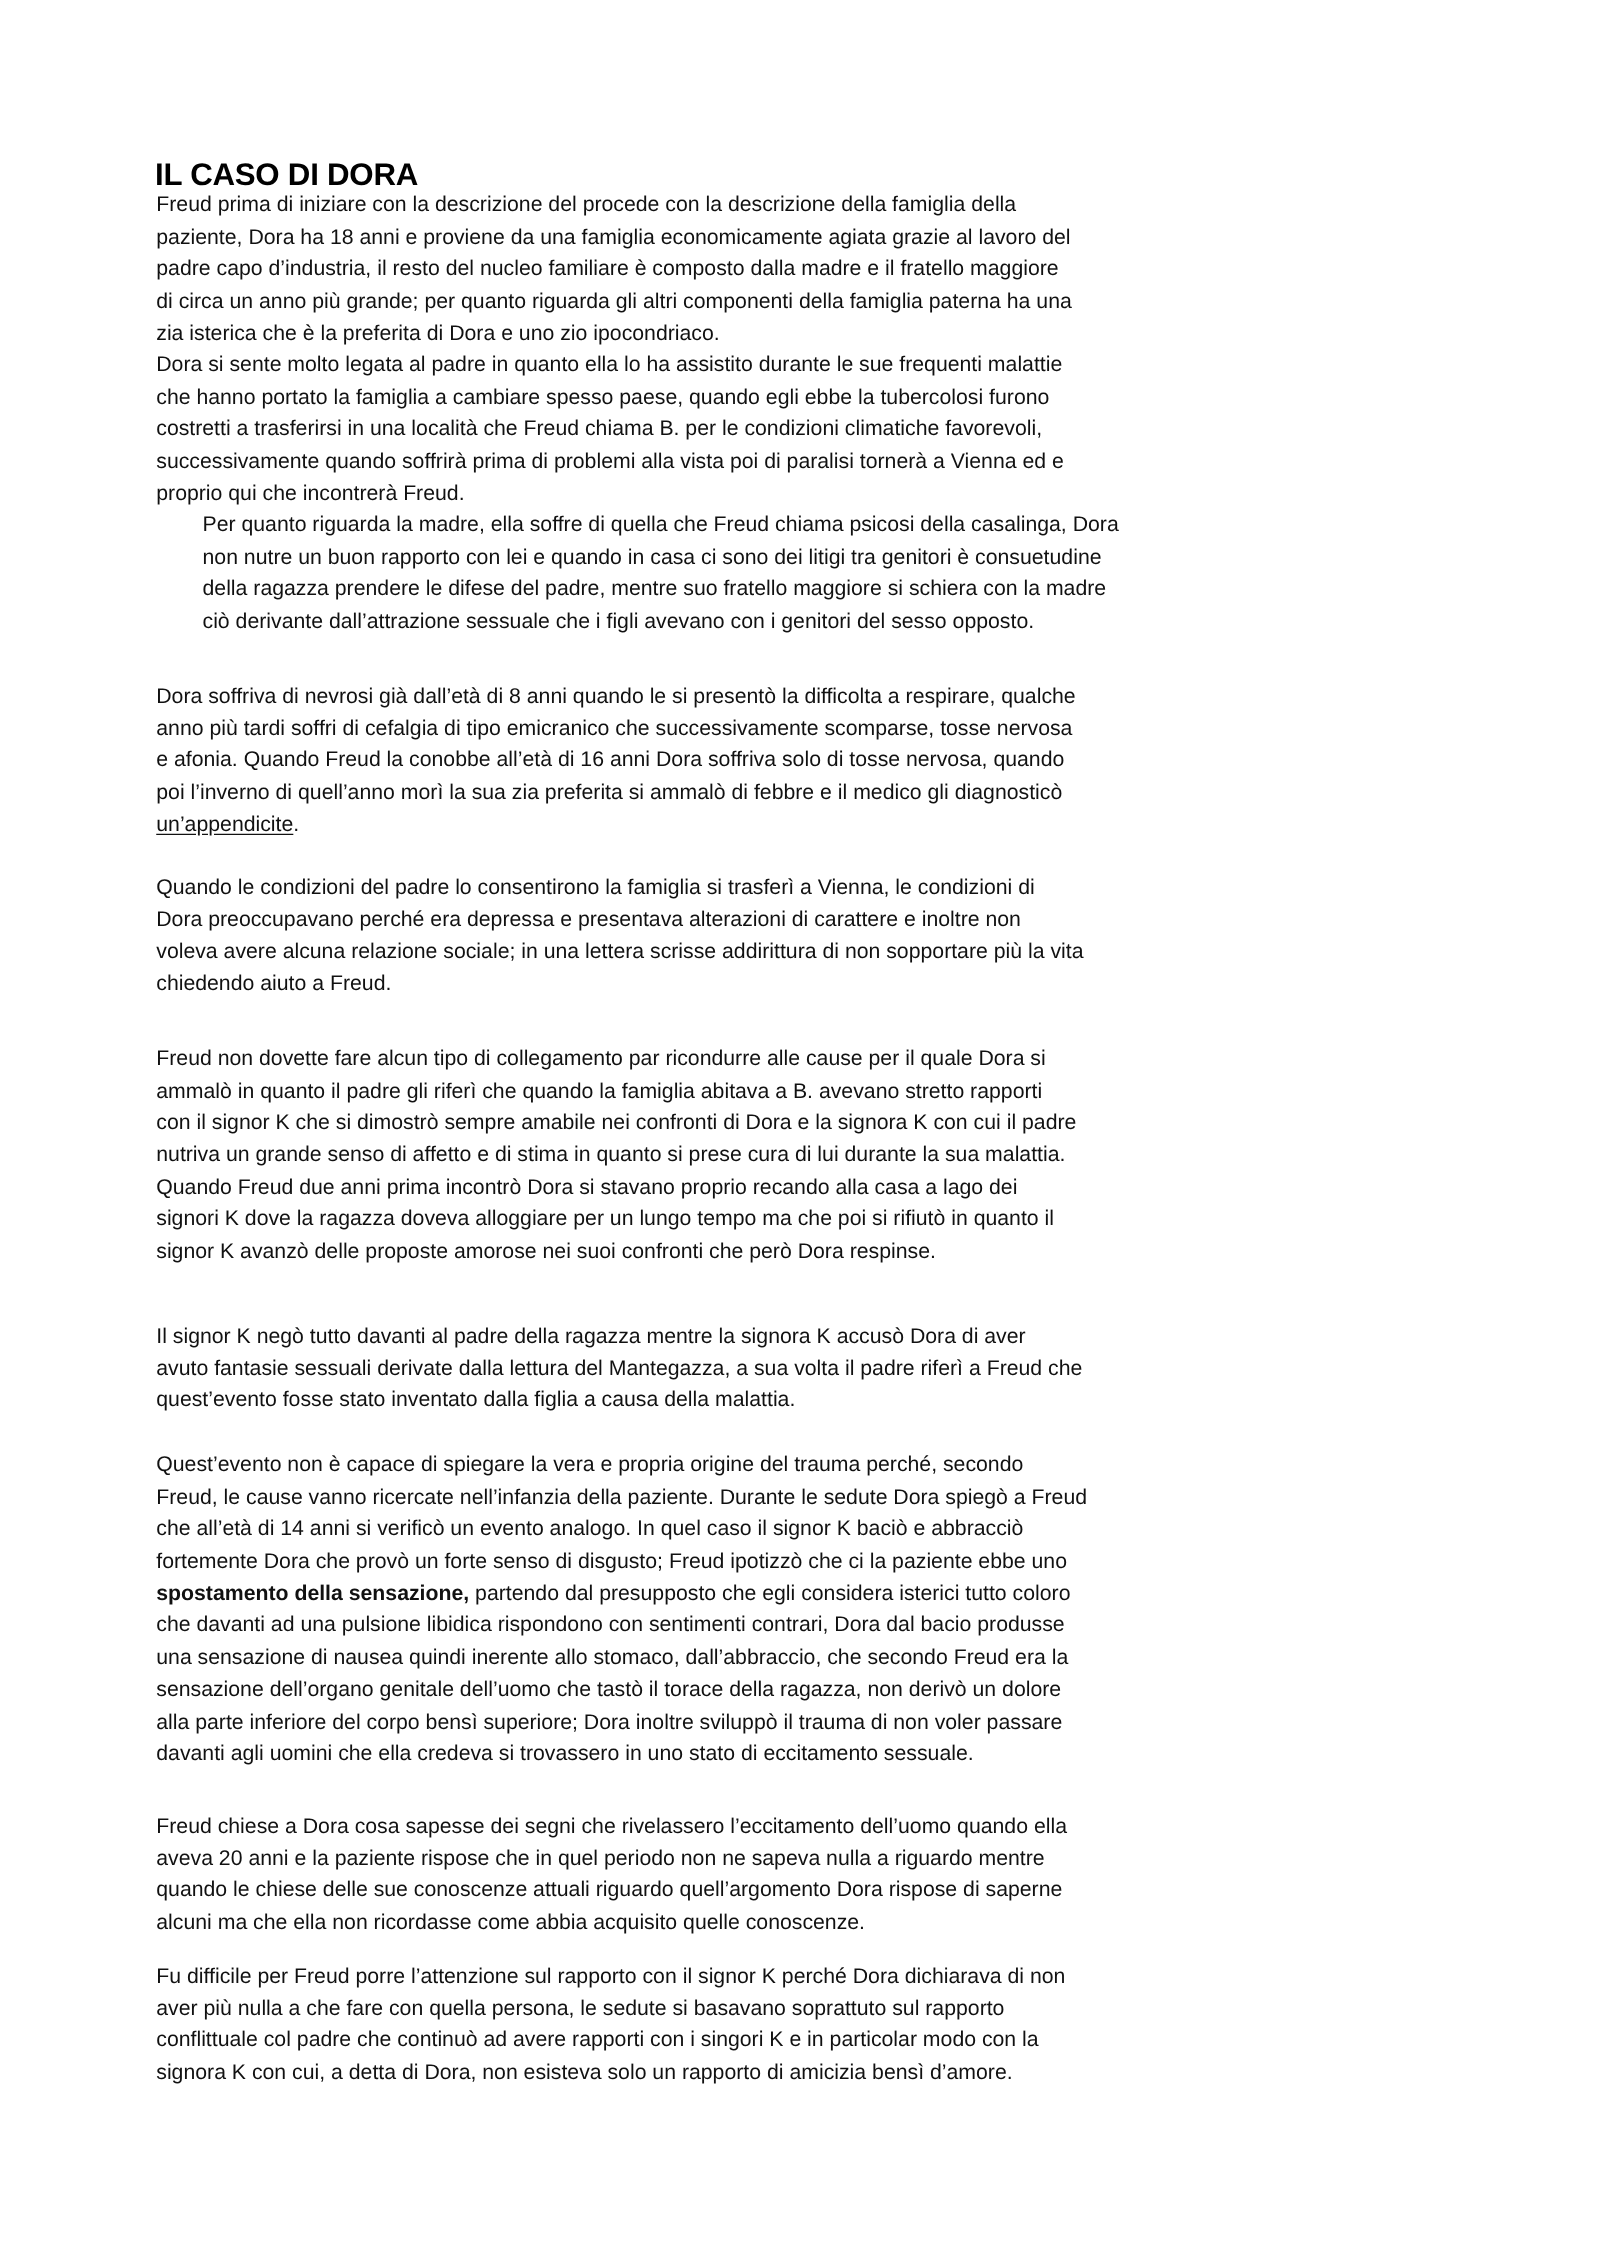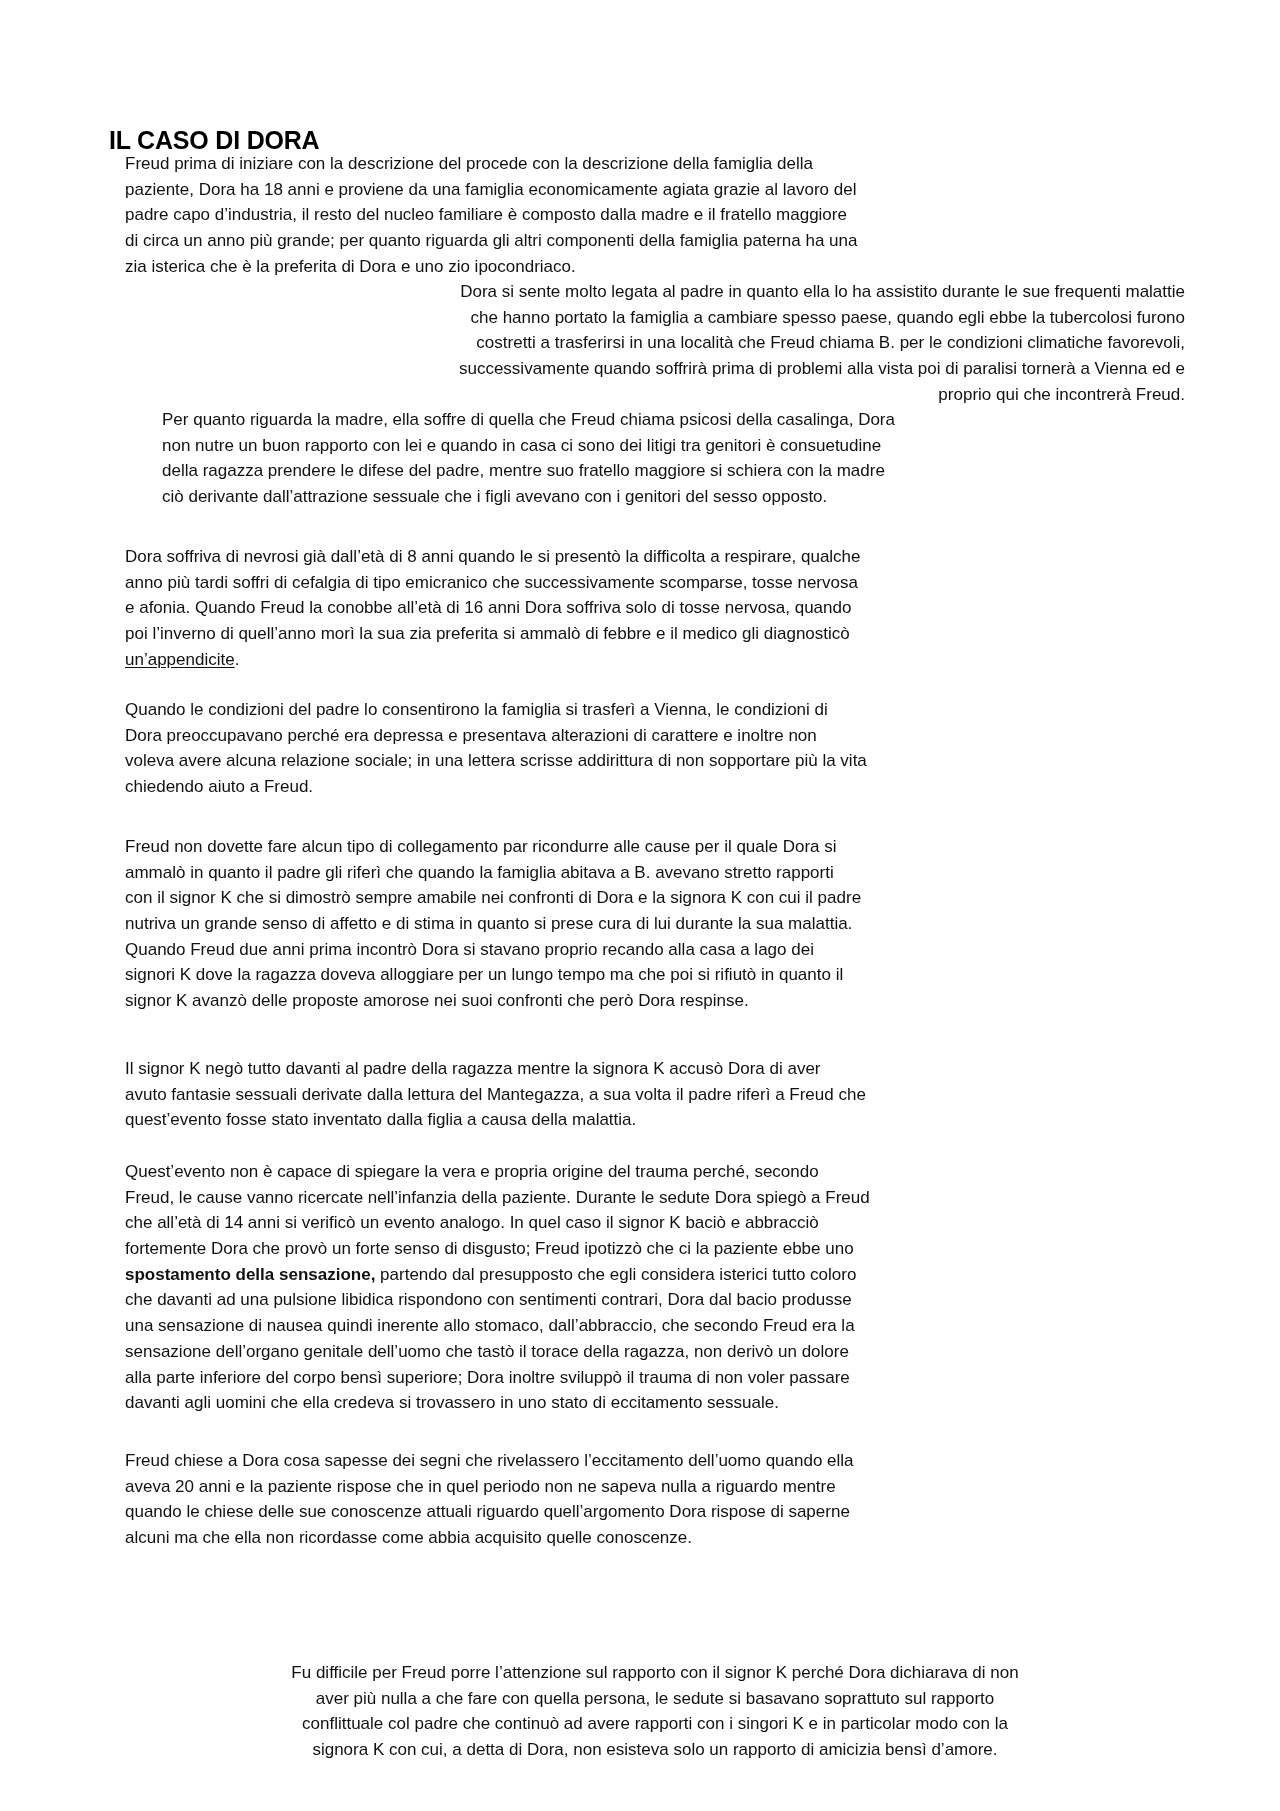--- a/index.html
+++ b/index.html
@@ -1,19 +1,19 @@
 <!DOCTYPE html>
 <html><head>
 <meta charset="utf-8">
 <style>
   html, body { margin: 0; padding: 0; background: #ffffff; }
   body { width: 1280px; height: 1811px; position: relative; overflow: hidden; }
   .page { position: absolute; left: 0; top: 0; width: 1280px; height: 1811px; background: #ffffff; }
   .title {
-    position: absolute; left: 109px; top: 124px;
+    position: absolute; left: 124px; top: 124px;
     font-family: "Liberation Sans", sans-serif;
     font-weight: bold; font-size: 25px; line-height: 32px;
     color: #000000; white-space: nowrap; letter-spacing: -0.2px; text-align: right;
   }
   .para { position: absolute; left: 125px; width: 1060px; }
   .line {
     font-family: "Liberation Sans", sans-serif;
     font-size: 17px; line-height: 25.7px; height: 25.7px;
     color: #111111; white-space: nowrap;
   }
@@ -28,21 +28,21 @@
   <div class="title">IL CASO DI DORA</div>
 
   <div class="para" style="top:151px;">
     <div class="line">Freud prima di iniziare con la descrizione del procede con la descrizione della famiglia della</div>
     <div class="line">paziente, Dora ha 18 anni e proviene da una famiglia economicamente agiata grazie al lavoro del</div>
     <div class="line">padre capo d’industria, il resto del nucleo familiare è composto dalla madre e il fratello maggiore</div>
     <div class="line">di circa un anno più grande; per quanto riguarda gli altri componenti della famiglia paterna ha una</div>
     <div class="line">zia isterica che è la preferita di Dora e uno zio ipocondriaco.</div>
   </div>
 
-  <div class="para" style="top:279px;text-align:right;">
+  <div class="para" style="top:279px;">
     <div class="line">Dora si sente molto legata al padre in quanto ella lo ha assistito durante le sue frequenti malattie</div>
     <div class="line">che hanno portato la famiglia a cambiare spesso paese, quando egli ebbe la tubercolosi furono</div>
     <div class="line">costretti a trasferirsi in una località che Freud chiama B. per le condizioni climatiche favorevoli,</div>
     <div class="line">successivamente quando soffrirà prima di problemi alla vista poi di paralisi tornerà a Vienna ed e</div>
     <div class="line">proprio qui che incontrerà Freud.</div>
   </div>
 
   <div class="para" style="top:407px;margin-left:37px;">
     <div class="line">Per quanto riguarda la madre, ella soffre di quella che Freud chiama psicosi della casalinga, Dora</div>
     <div class="line">non nutre un buon rapporto con lei e quando in casa ci sono dei litigi tra genitori è consuetudine</div>
@@ -94,20 +94,20 @@
     <div class="line">davanti agli uomini che ella credeva si trovassero in uno stato di eccitamento sessuale.</div>
   </div>
 
   <div class="para" style="top:1448px;">
     <div class="line">Freud chiese a Dora cosa sapesse dei segni che rivelassero l’eccitamento dell’uomo quando ella</div>
     <div class="line">aveva 20 anni e la paziente rispose che in quel periodo non ne sapeva nulla a riguardo mentre</div>
     <div class="line">quando le chiese delle sue conoscenze attuali riguardo quell’argomento Dora rispose di saperne</div>
     <div class="line">alcuni ma che ella non ricordasse come abbia acquisito quelle conoscenze.</div>
   </div>
 
-  <div class="para" style="top:1660px;text-align:center;">
+  <div class="para" style="top:1568px;">
     <div class="line">Fu difficile per Freud porre l’attenzione sul rapporto con il signor K perché Dora dichiarava di non</div>
     <div class="line">aver più nulla a che fare con quella persona, le sedute si basavano soprattuto sul rapporto</div>
     <div class="line">conflittuale col padre che continuò ad avere rapporti con i singori K e in particolar modo con la</div>
     <div class="line">signora K con cui, a detta di Dora, non esisteva solo un rapporto di amicizia bensì d’amore.</div>
   </div>
 
 </div>
 
 </body></html>

